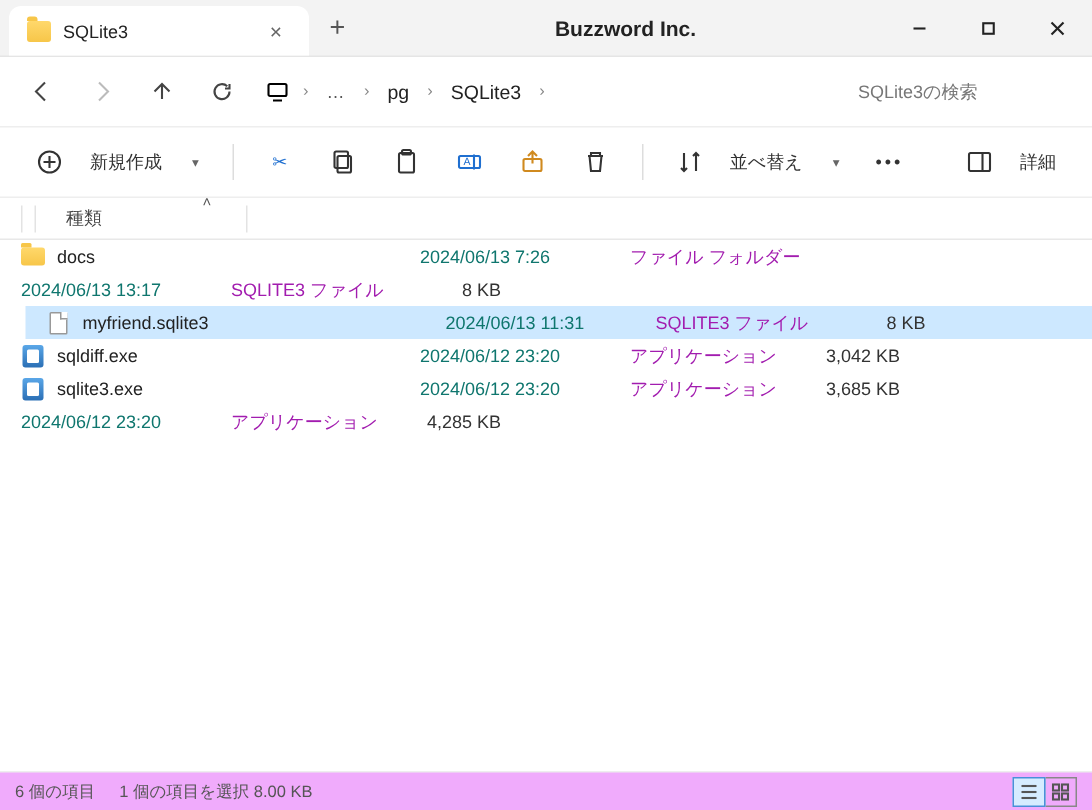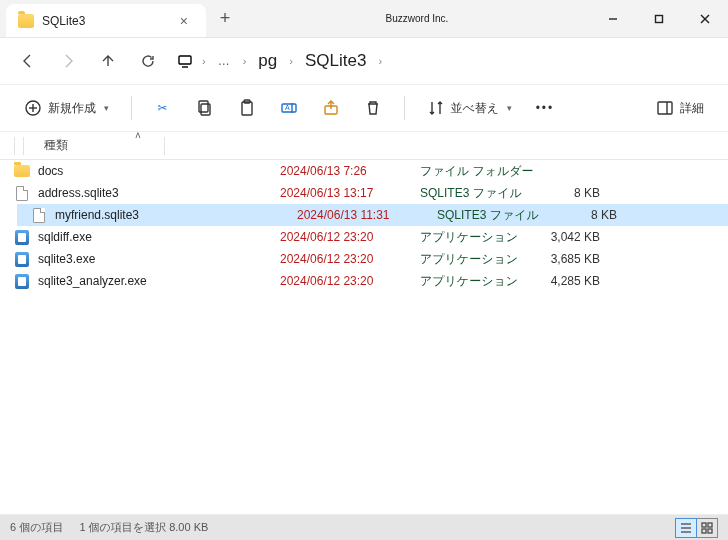--- a/index.html
+++ b/index.html
@@ -6,38 +6,38 @@
 body { width: 728px; height: 540px; background: #fff; overflow: hidden; font-size: 12px; }
 
 
 .titlebar { height: 38px; display: flex; align-items: stretch; background: #f3f3f3; border-bottom: 1px solid #e5e5e5; }
 .tab { display: flex; align-items: center; gap: 8px; padding: 0 12px; background: #fff; border-radius: 8px 8px 0 0; margin-top: 4px; margin-left: 6px; min-width: 200px; position: relative; }
 .tab .folder-ic { width: 16px; height: 14px; background: linear-gradient(#ffd86b,#f7c649); border-radius: 2px; position: relative; }
 .tab .folder-ic::before { content:""; position:absolute; top:-3px; left:0; width:7px; height:3px; background:#f7c649; border-radius:2px 2px 0 0; }
 .tab-title { font-size: 12px; color: #222; }
 .tab-close { margin-left: auto; font-size: 14px; color: #666; padding: 2px 6px; cursor: pointer; }
 .newtab { width: 38px; display:flex; align-items:center; justify-content:center; font-size:18px; color:#555; cursor:pointer; }
-.apptitle { flex:1; display:flex; align-items:center; justify-content:center; font-weight:400; font-size:10px; color:#222; }
+.apptitle { flex:1; display:flex; align-items:center; justify-content:center; font-weight:700; font-size:14px; color:#222; }
 .winctrls { display:flex; }
 .winbtn { width:46px; display:flex; align-items:center; justify-content:center; font-size:12px; color:#222; cursor:pointer; }
 .winbtn svg { width:10px; height:10px; }
 
 
 .navrow { height: 46px; display:flex; align-items:center; padding: 0 10px; gap: 4px; }
 .navbtn { width:36px; height:36px; display:flex; align-items:center; justify-content:center; border-radius:4px; cursor:pointer; color:#444; }
 .navbtn.disabled { color:#bbb; }
 .breadcrumb { flex:1; display:flex; align-items:center; gap:2px; margin-left:6px; }
 .bc-chev { color:#888; font-size:11px; padding: 0 6px; }
 .bc-ell { color:#555; padding: 0 4px; letter-spacing:1px; }
-.bc-seg { color:#222; font-size:17px; padding: 2px 4px; cursor:pointer; }
+.bc-seg { color:#222; font-size:13px; padding: 2px 4px; cursor:pointer; }
 .searchbox { width: 150px; color:#777; font-size:12px; padding: 6px 4px; text-align:left; }
 
 
 .cmdbar { height: 48px; display:flex; align-items:center; padding: 0 14px; gap: 4px; border-top:1px solid #eee; border-bottom:1px solid #eee; }
-.cmdbtn { height:34px; padding: 0 10px; display:flex; align-items:center; gap:6px; border-radius:4px; cursor:pointer; color:#333; font-size:12px; }
+.cmdbtn { height:34px; padding: 0 10px; display:flex; align-items:center; gap:18px; border-radius:4px; cursor:pointer; color:#333; font-size:12px; }
 .cmdic { width:18px; height:18px; display:flex; align-items:center; justify-content:center; }
 .cmdsep { width:1px; height:24px; background:#ddd; margin: 0 8px; }
 .chev-sm { font-size:9px; color:#666; margin-left:2px; }
 .spacer { flex:1; }
 
 
 .colhdr { height: 28px; display:flex; align-items:center; border-bottom: 1px solid #e8e8e8; color:#444; font-size:12px; padding-left: 14px; position:relative; }
 .col { padding-right: 8px; display:flex; align-items:center; }
 .col.name { width: 266px; }
 .col.date { width: 140px; }
@@ -45,34 +45,34 @@
 .col.size { flex:1; }
 .colhdr .sort { position:absolute; left: 135px; top: -2px; font-size:10px; color:#555; }
 .colsep { width:1px; height:18px; background:#e3e3e3; margin-right:8px; }
 
 
 .rows { }
 .row { height: 22px; display:flex; align-items:center; padding-left: 14px; font-size:12px; color:#222; cursor:pointer; }
 .row.sel { background:#cde8ff;margin-left:17px; }
 .cell { display:flex; align-items:center; }
 .cell.name { width: 266px; gap:8px; }
-.cell.date { width: 140px; color:#b91c1c; }
-.cell.type { width: 120px; color:#14532d; }
+.cell.date { width: 140px; color:#0f766e; }
+.cell.type { width: 120px; color:#a21caf; }
 .cell.size { width: 80px; justify-content:flex-end; padding-right: 20px; color:#333; }
 
 .f-ic { width:16px; height:16px; display:inline-flex; align-items:center; justify-content:center; }
 .ic-folder { width:16px; height:12px; background:linear-gradient(#ffd86b,#f7c649); border-radius:2px; position:relative; }
 .ic-folder::before { content:""; position:absolute; top:-3px; left:0; width:7px; height:3px; background:#f7c649; border-radius:1px 1px 0 0; }
 .ic-file { width:12px; height:15px; border:1px solid #999; border-radius:1px; background:#fff; position:relative; }
 .ic-file::after { content:""; position:absolute; right:-1px; top:-1px; width:4px; height:4px; background:#fff; border-left:1px solid #999; border-bottom:1px solid #999; }
 .ic-exe { width:14px; height:15px; background:linear-gradient(#5aa7e8,#2b6fb5); border-radius:2px; position:relative; }
 .ic-exe::after { content:""; position:absolute; left:3px; top:3px; width:8px; height:9px; background:#fff; border-radius:1px; }
 
 
-.status { position:absolute; bottom:0; left:0; right:0; height: 26px; display:flex; align-items:center; padding: 0 10px; font-size:11px; color:#555; border-top:1px solid #eee; background:#e5e5e5; }
+.status { position:absolute; bottom:0; left:0; right:0; height: 26px; display:flex; align-items:center; padding: 0 10px; font-size:11px; color:#555; border-top:1px solid #eee; background:#f0abfc; }
 .status .seg { margin-right: 16px; }
 .viewbtns { margin-left:auto; display:flex; }
 .viewbtn { width:22px; height:20px; border:1px solid #888; display:flex; align-items:center; justify-content:center; margin-left:-1px; cursor:pointer; font-size:11px; }
 .viewbtn.active { background:#d6ecff; border-color:#4a90d9; position:relative; z-index:1; }
 
 svg { stroke: currentColor; fill: none; stroke-width:1.4; }
 </style>
 </head>
 <body>
 
@@ -133,20 +133,21 @@
         </svg>
       </span>
     <span class="bc-chev">›</span>
     <span class="bc-ell">…</span>
     <span class="bc-chev">›</span>
     <span class="bc-seg">pg</span>
     <span class="bc-chev">›</span>
     <span class="bc-seg">SQLite3</span>
     <span class="bc-chev">›</span>
   </div>
+  <div class="searchbox">SQLite3の検索</div>
 </div>
 
 <div class="cmdbar">
   <div class="cmdbtn">
     <span class="cmdic">
         <svg viewBox="0 0 18 18">
           <circle cx="9" cy="9" r="7"></circle>
           <line x1="9" y1="5" x2="9" y2="13"></line>
           <line x1="5" y1="9" x2="13" y2="9"></line>
         </svg>
@@ -239,26 +240,20 @@
         <span class="f-ic">
           <span class="ic-folder"></span>
         </span>
         <span>docs</span>
       </div>
       <div class="cell date">2024/06/13 7:26</div>
       <div class="cell type">ファイル フォルダー</div>
       <div class="cell size"></div>
     </div>
     <div class="row">
-      <div class="cell name">
-        <span class="f-ic">
-          <span class="ic-file"></span>
-        </span>
-        <span>address.sqlite3</span>
-      </div>
       <div class="cell date">2024/06/13 13:17</div>
       <div class="cell type">SQLITE3 ファイル</div>
       <div class="cell size">8 KB</div>
     </div>
     <div class="row sel">
       <div class="cell name">
         <span class="f-ic">
           <span class="ic-file"></span>
         </span>
         <span>myfriend.sqlite3</span>
@@ -283,26 +278,20 @@
         <span class="f-ic">
           <span class="ic-exe"></span>
         </span>
         <span>sqlite3.exe</span>
       </div>
       <div class="cell date">2024/06/12 23:20</div>
       <div class="cell type">アプリケーション</div>
       <div class="cell size">3,685 KB</div>
     </div>
     <div class="row">
-      <div class="cell name">
-        <span class="f-ic">
-          <span class="ic-exe"></span>
-        </span>
-        <span>sqlite3_analyzer.exe</span>
-      </div>
       <div class="cell date">2024/06/12 23:20</div>
       <div class="cell type">アプリケーション</div>
       <div class="cell size">4,285 KB</div>
     </div>
   </div>
 
 <div class="status">
   <span class="seg">6 個の項目</span>
   <span class="seg">1 個の項目を選択 8.00 KB</span>
   <div class="viewbtns">

